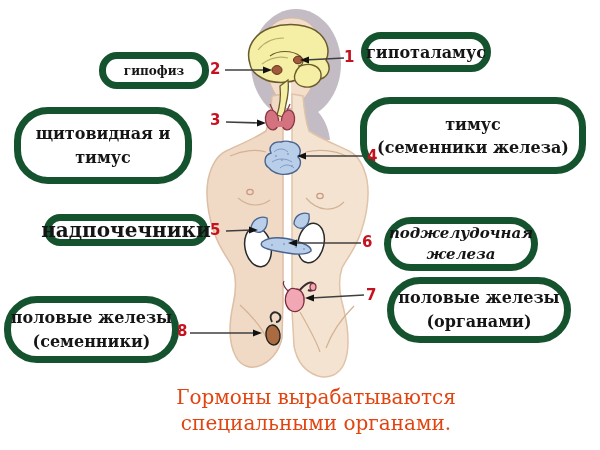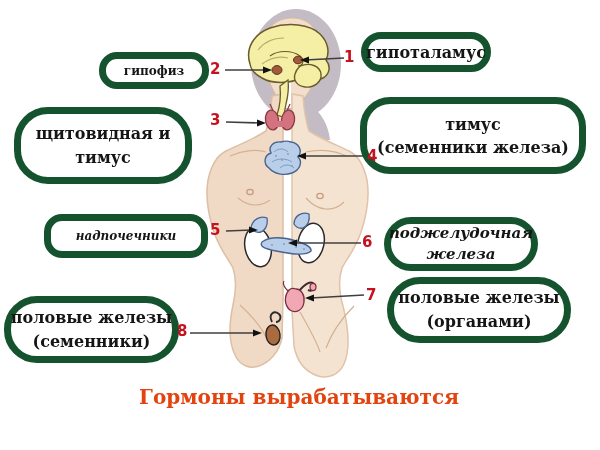--- a/index.html
+++ b/index.html
@@ -15,41 +15,41 @@
     background: #ffffff; border: 7px solid #14532d;
     display: flex; flex-direction: column; justify-content: center; align-items: center;
     text-align: center; font-weight: bold; color: #151515;
   }
   .label .ln { display: block; white-space: nowrap; }
 
   .lb1 { left: 361px; top: 32px;  width: 130px; height: 40px; border-radius: 20px; font-size: 16px; }
   .lb2 { left: 99px;  top: 52px;  width: 110px; height: 37px; border-radius: 18px; font-size: 12px; }
   .lb3 { left: 14px;  top: 107px; width: 178px; height: 77px; border-radius: 34px; font-size: 16px; line-height: 24px; }
   .lb4 { left: 360px; top: 97px;  width: 226px; height: 77px; border-radius: 30px; font-size: 16px; line-height: 23px; }
-  .lb5 { left: 44px;  top: 214px; width: 164px; height: 44px; border-radius: 18px; font-size: 12px; font-style: italic; }
+  .lb5 { left: 44px;  top: 214px; width: 164px; height: 32px; border-radius: 18px; font-size: 20px; }
   .lb6 { left: 384px; top: 217px; width: 154px; height: 54px; border-radius: 27px; font-size: 15px; line-height: 21px; font-style: italic; }
   .lb7 { left: 387px; top: 277px; width: 184px; height: 66px; border-radius: 33px; font-size: 16px; line-height: 24px; }
   .lb8 { left: 4px;   top: 296px; width: 175px; height: 67px; border-radius: 33px; font-size: 16px; line-height: 24px; }
 
   .num {
     position: absolute; font-family: "DejaVu Sans", "Liberation Sans", sans-serif;
     font-weight: bold; font-size: 15px; color: #C6121F; line-height: 15px;
   }
   .n1 { left: 344px; top: 50px; }
   .n2 { left: 210px; top: 62px; }
   .n3 { left: 210px; top: 113px; }
   .n4 { left: 367px; top: 149px; }
   .n5 { left: 210px; top: 223px; }
   .n6 { left: 362px; top: 235px; }
   .n7 { left: 366px; top: 288px; }
   .n8 { left: 177px; top: 324px; }
 
   .caption {
-    position: absolute; left: 114px; top: 384px; width: 370px;
-    text-align: center; font-weight: bold; font-size: 20px; line-height: 26px;
+    position: absolute; left: 131px; top: 384px; width: 370px;
+    text-align: center; font-weight: normal; font-size: 20px; line-height: 26px;
     color: #E2430F;
   }
   .caption .ln { display: block; }
 </style>
 </head>
 <body>
 
 <div class="slide">
 
   <svg class="figure" width="600" height="450" viewBox="0 0 600 450">
@@ -243,15 +243,16 @@
   <span class="num n2">2</span>
   <span class="num n3">3</span>
   <span class="num n4">4</span>
   <span class="num n5">5</span>
   <span class="num n6">6</span>
   <span class="num n7">7</span>
   <span class="num n8">8</span>
 
   <div class="caption">
     <span class="ln">Гормоны вырабатываются</span>
+    <span class="ln">специальными органами.</span>
   </div>
 
 </div>
 
 </body></html>

